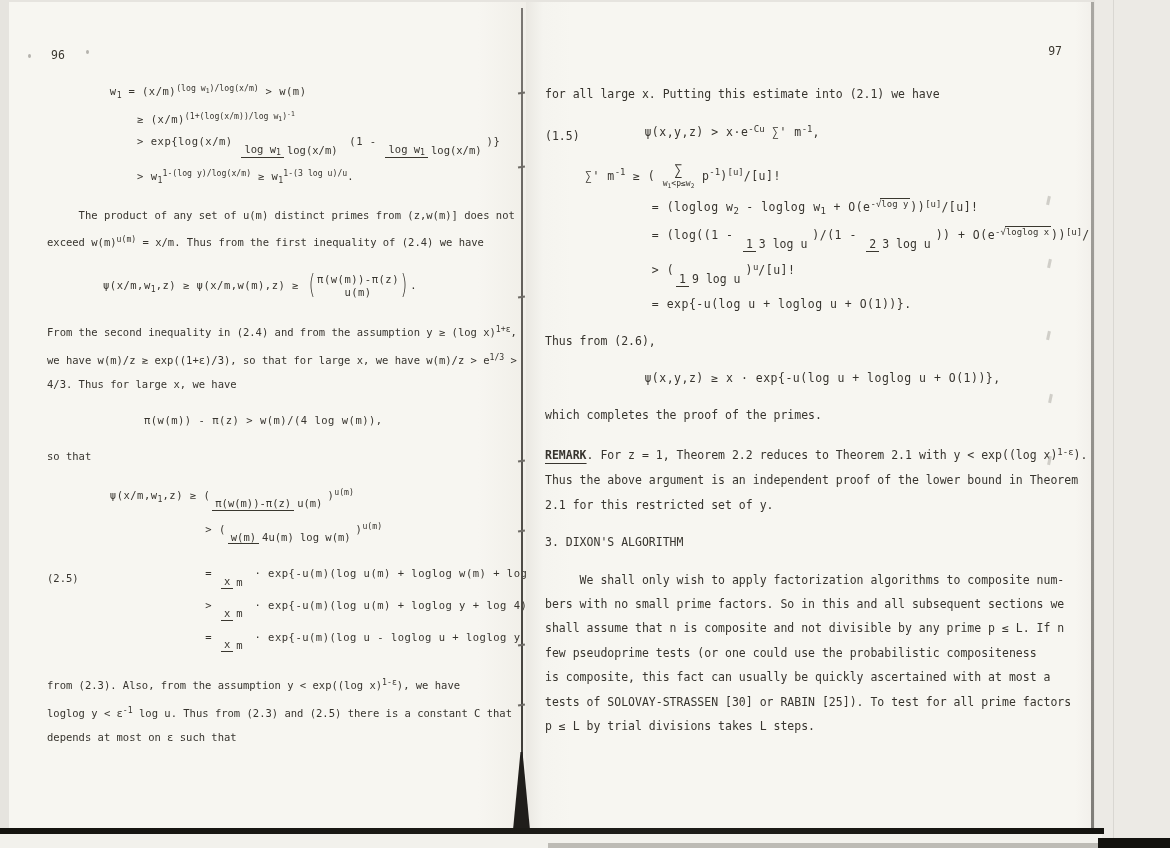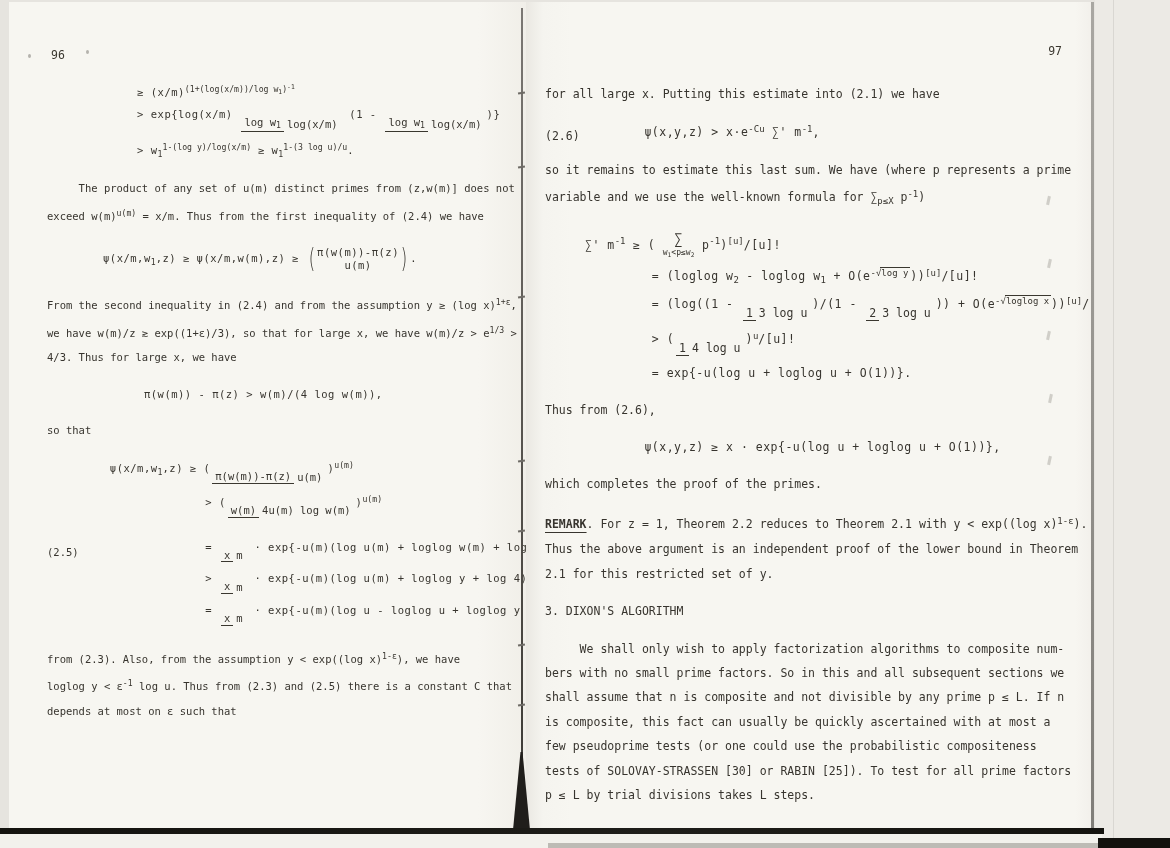--- a/index.html
+++ b/index.html
@@ -80,20 +80,21 @@
 <body>
 
 <div class="scan">
 
   <div class="outer-strip"></div>
 
   <div class="page page-left">
     <div class="pagenum pagenum-left">96</div>
     <div class="content">
         <div class="block math-block">
+          <div class="tline"> w<span class="sub">1</span> = (x/m)<span class="sup">(log w<span class="sub">1</span>)/log(x/m)</span> &gt; w(m)</div>
           <div class="tline">     ≥ (x/m)<span class="sup">(1+(log(x/m))/log w<span class="sub">1</span>)<span class="sup">-1</span></span></div>
           <div class="tline">     &gt; exp{log(x/m) <span class="fr"><span class="num">log w<span class="sub">1</span></span><span class="den">log(x/m)</span></span> (1 - <span class="fr"><span class="num">log w<span class="sub">1</span></span><span class="den">log(x/m)</span></span>)}</div>
           <div class="tline">     &gt; w<span class="sub">1</span><span class="sup">1-(log y)/log(x/m)</span> ≥ w<span class="sub">1</span><span class="sup">1-(3 log u)/u</span>.</div>
         </div>
         <div class="block para-block">
           <div class="tline">     The product of any set of u(m) distinct primes from (z,w(m)] does not</div>
           <div class="tline">exceed w(m)<span class="sup">u(m)</span> = x/m. Thus from the first inequality of (2.4) we have</div>
         </div>
         <div class="block math-block">
           <div class="tline">ψ(x/m,w<span class="sub">1</span>,z) ≥ ψ(x/m,w(m),z) ≥ <span class="ch"><span class="bigp">(</span><span class="chst"><span>π(w(m))-π(z)</span><span>u(m)</span></span><span class="bigp">)</span></span>.</div>
@@ -127,32 +128,28 @@
       </div>
   </div>
 
   <div class="page page-right">
     <div class="pagenum pagenum-right">97</div>
     <div class="content">
         <div class="block para-block">
           <div class="tline">for all large x. Putting this estimate into (2.1) we have</div>
         </div>
         <div class="block math-block">
-          <span class="eq-label">(2.6)</span>
+          <span class="eq-label">(1.5)</span>
           <div class="tline">        ψ(x,y,z) &gt; x·e<span class="sup">-Cu</span> ∑' m<span class="sup">-1</span>,</div>
-        </div>
-        <div class="block para-block">
-          <div class="tline">so it remains to estimate this last sum. We have (where p represents a prime</div>
-          <div class="tline">variable and we use the well-known formula for ∑<span class="sub">p≤X</span> p<span class="sup">-1</span>)</div>
         </div>
         <div class="block math-block">
           <div class="tline">∑' m<span class="sup">-1</span> ≥ ( <span class="us"><span class="ust">∑</span><span class="usb">w<span class="sub">1</span>&lt;p≤w<span class="sub">2</span></span></span> p<span class="sup">-1</span>)<span class="sup">[u]</span>/[u]!</div>
           <div class="tline">         = (loglog w<span class="sub">2</span> - loglog w<span class="sub">1</span> + O(e<span class="sup">-<span class="sq"><span class="rad">√</span><span class="sqv">log y</span></span></span>))<span class="sup">[u]</span>/[u]!</div>
           <div class="tline">         = (log((1 - <span class="fr"><span class="num">1</span><span class="den">3 log u</span></span>)/(1 - <span class="fr"><span class="num">2</span><span class="den">3 log u</span></span>)) + O(e<span class="sup">-<span class="sq"><span class="rad">√</span><span class="sqv">loglog x</span></span></span>))<span class="sup">[u]</span>/[u]!</div>
-          <div class="tline">         &gt; (<span class="fr"><span class="num">1</span><span class="den">4 log u</span></span>)<span class="sup">u</span>/[u]!</div>
+          <div class="tline">         &gt; (<span class="fr"><span class="num">1</span><span class="den">9 log u</span></span>)<span class="sup">u</span>/[u]!</div>
           <div class="tline">         = exp{-u(log u + loglog u + O(1))}.</div>
         </div>
         <div class="block para-block">
           <div class="tline">Thus from (2.6),</div>
         </div>
         <div class="block math-block">
           <div class="tline">        ψ(x,y,z) ≥ x · exp{-u(log u + loglog u + O(1))},</div>
         </div>
         <div class="block para-block">
           <div class="tline">which completes the proof of the primes.</div>
@@ -162,22 +159,22 @@
           <div class="tline">Thus the above argument is an independent proof of the lower bound in Theorem</div>
           <div class="tline">2.1 for this restricted set of y.</div>
         </div>
         <div class="block para-block">
           <div class="tline">3. DIXON'S ALGORITHM</div>
         </div>
         <div class="block para-block">
           <div class="tline">     We shall only wish to apply factorization algorithms to composite num-</div>
           <div class="tline">bers with no small prime factors. So in this and all subsequent sections we</div>
           <div class="tline">shall assume that n is composite and not divisible by any prime p ≤ L. If n</div>
+          <div class="tline">few pseudoprime tests (or one could use the probabilistic compositeness</div>
           <div class="tline">is composite, this fact can usually be quickly ascertained with at most a</div>
-          <div class="tline">few pseudoprime tests (or one could use the probabilistic compositeness</div>
           <div class="tline">tests of SOLOVAY-STRASSEN [30] or RABIN [25]). To test for all prime factors</div>
           <div class="tline">p ≤ L by trial divisions takes L steps.</div>
         </div>
       </div>
   </div>
 
   <div class="spine-line"></div>
   <div class="tick" style="top:92px"></div>
   <div class="tick" style="top:166px"></div>
   <div class="tick" style="top:296px"></div>

